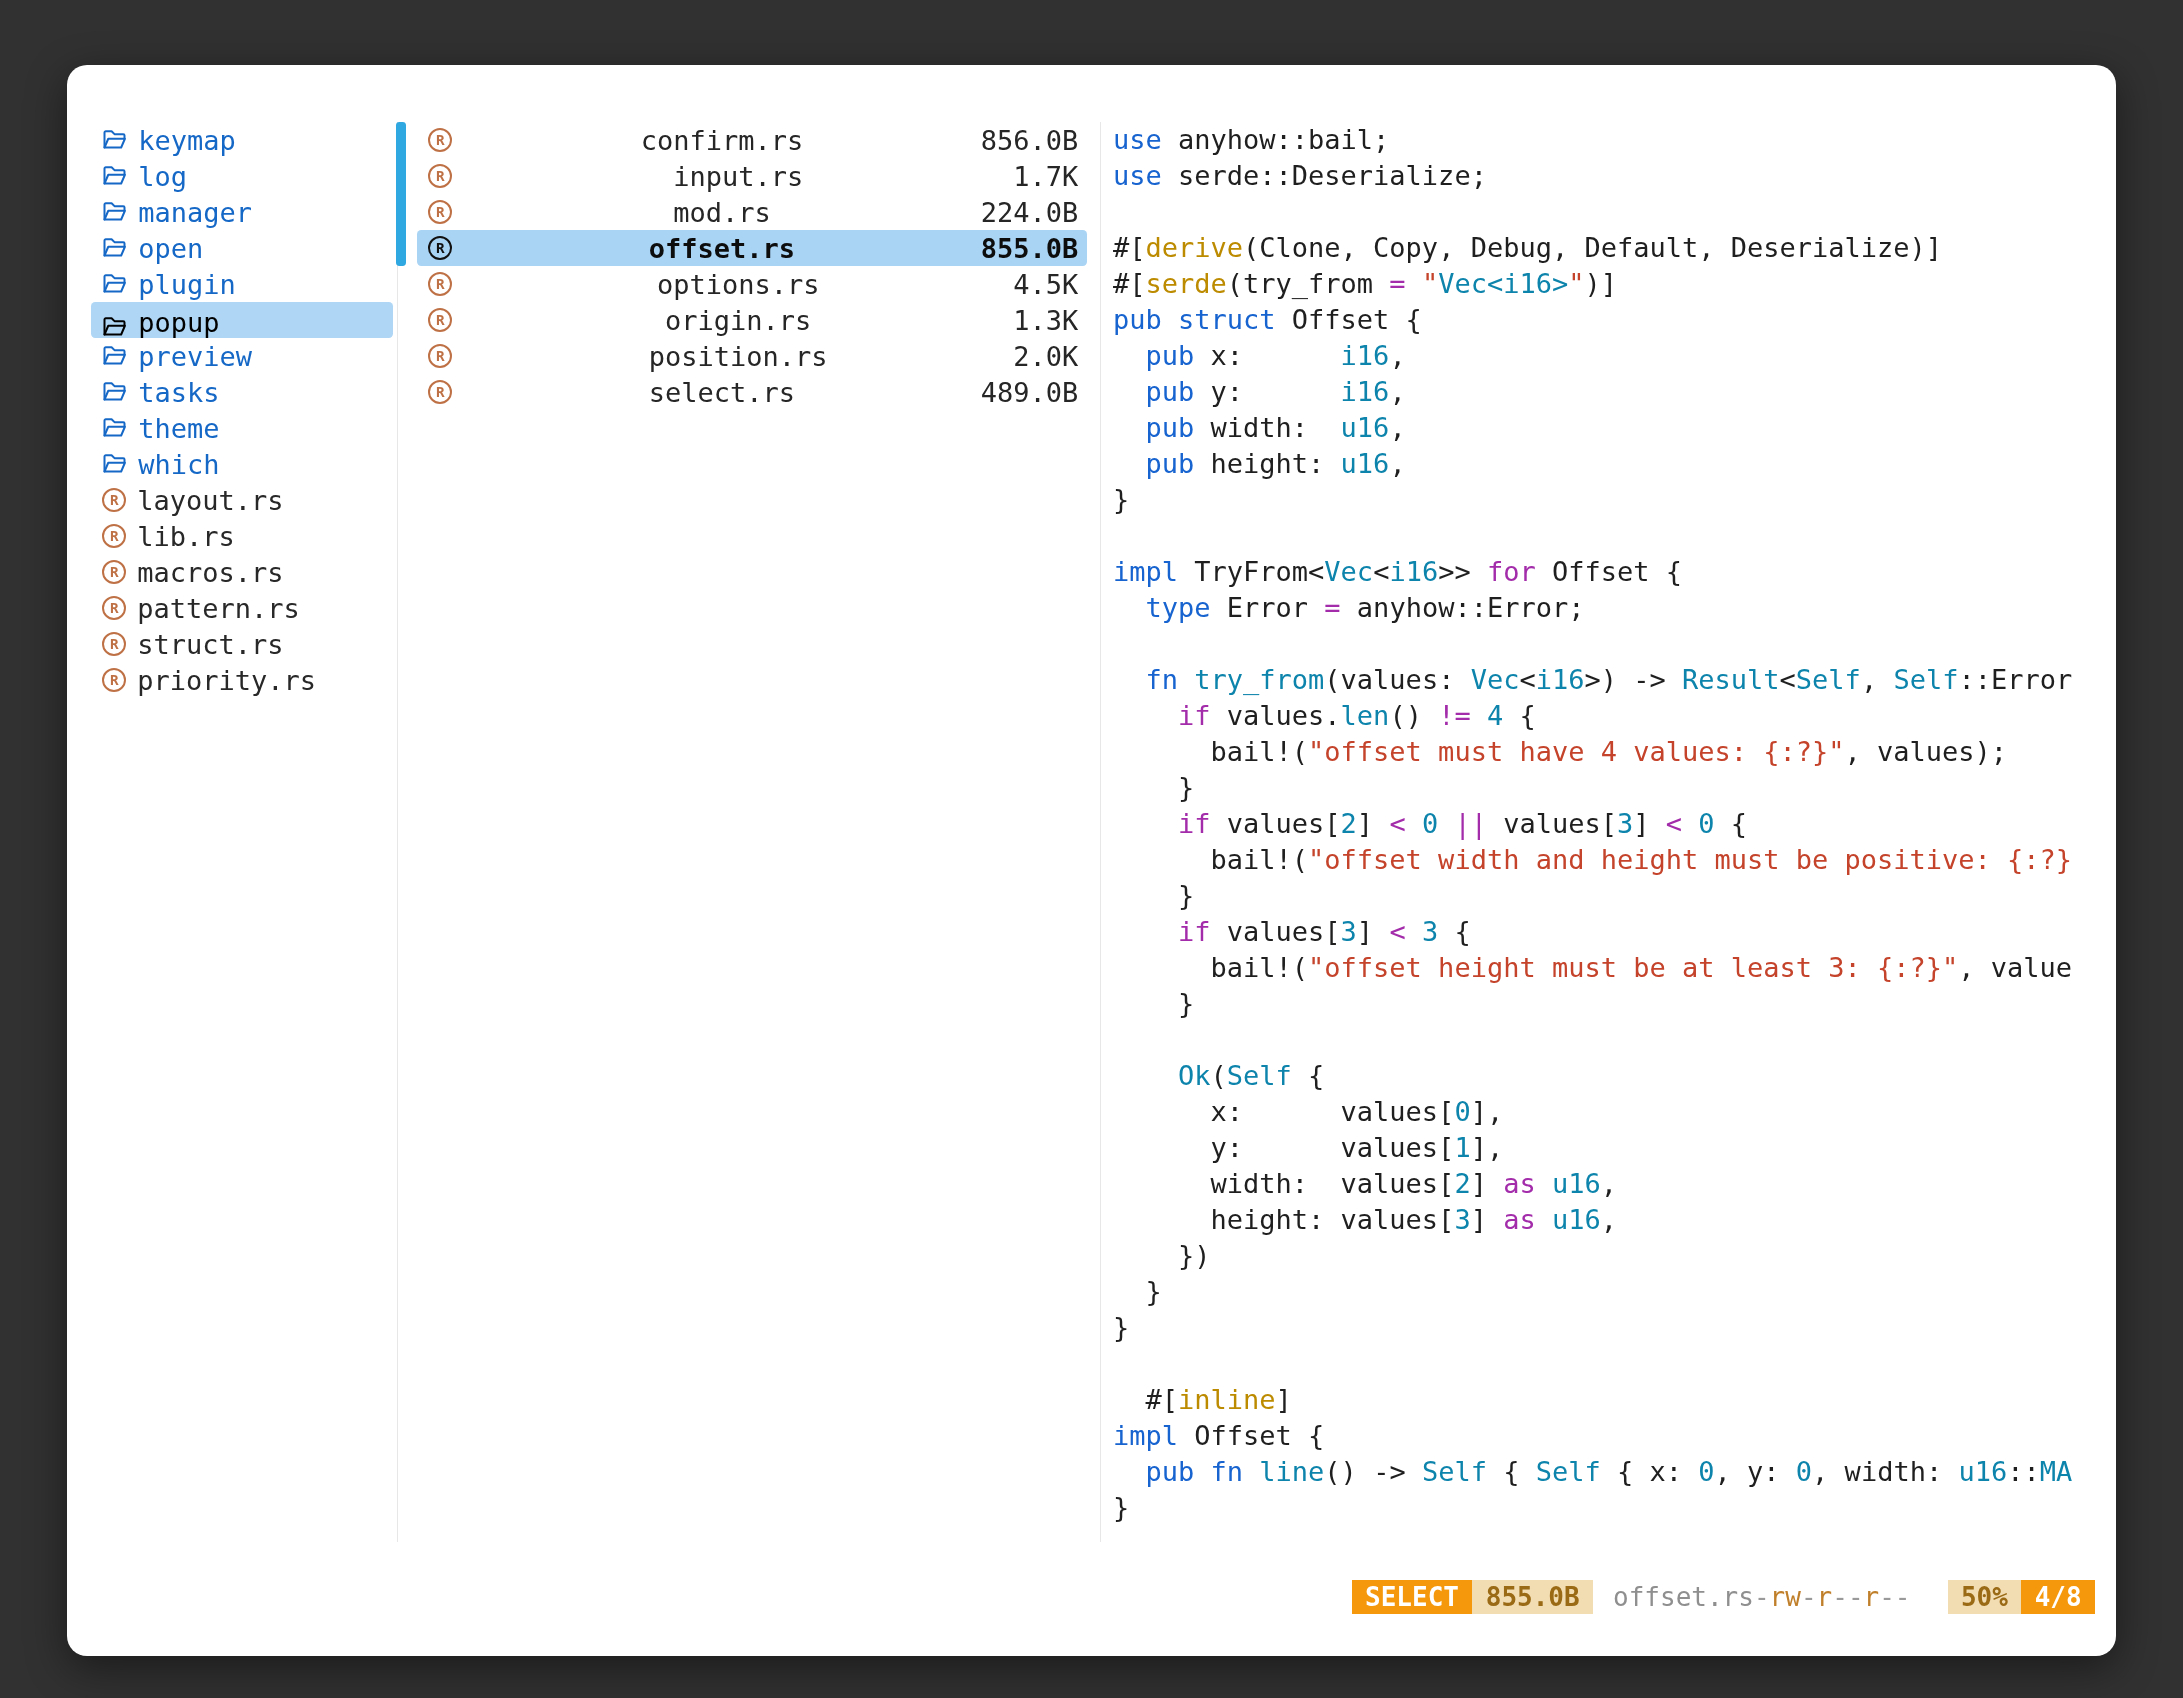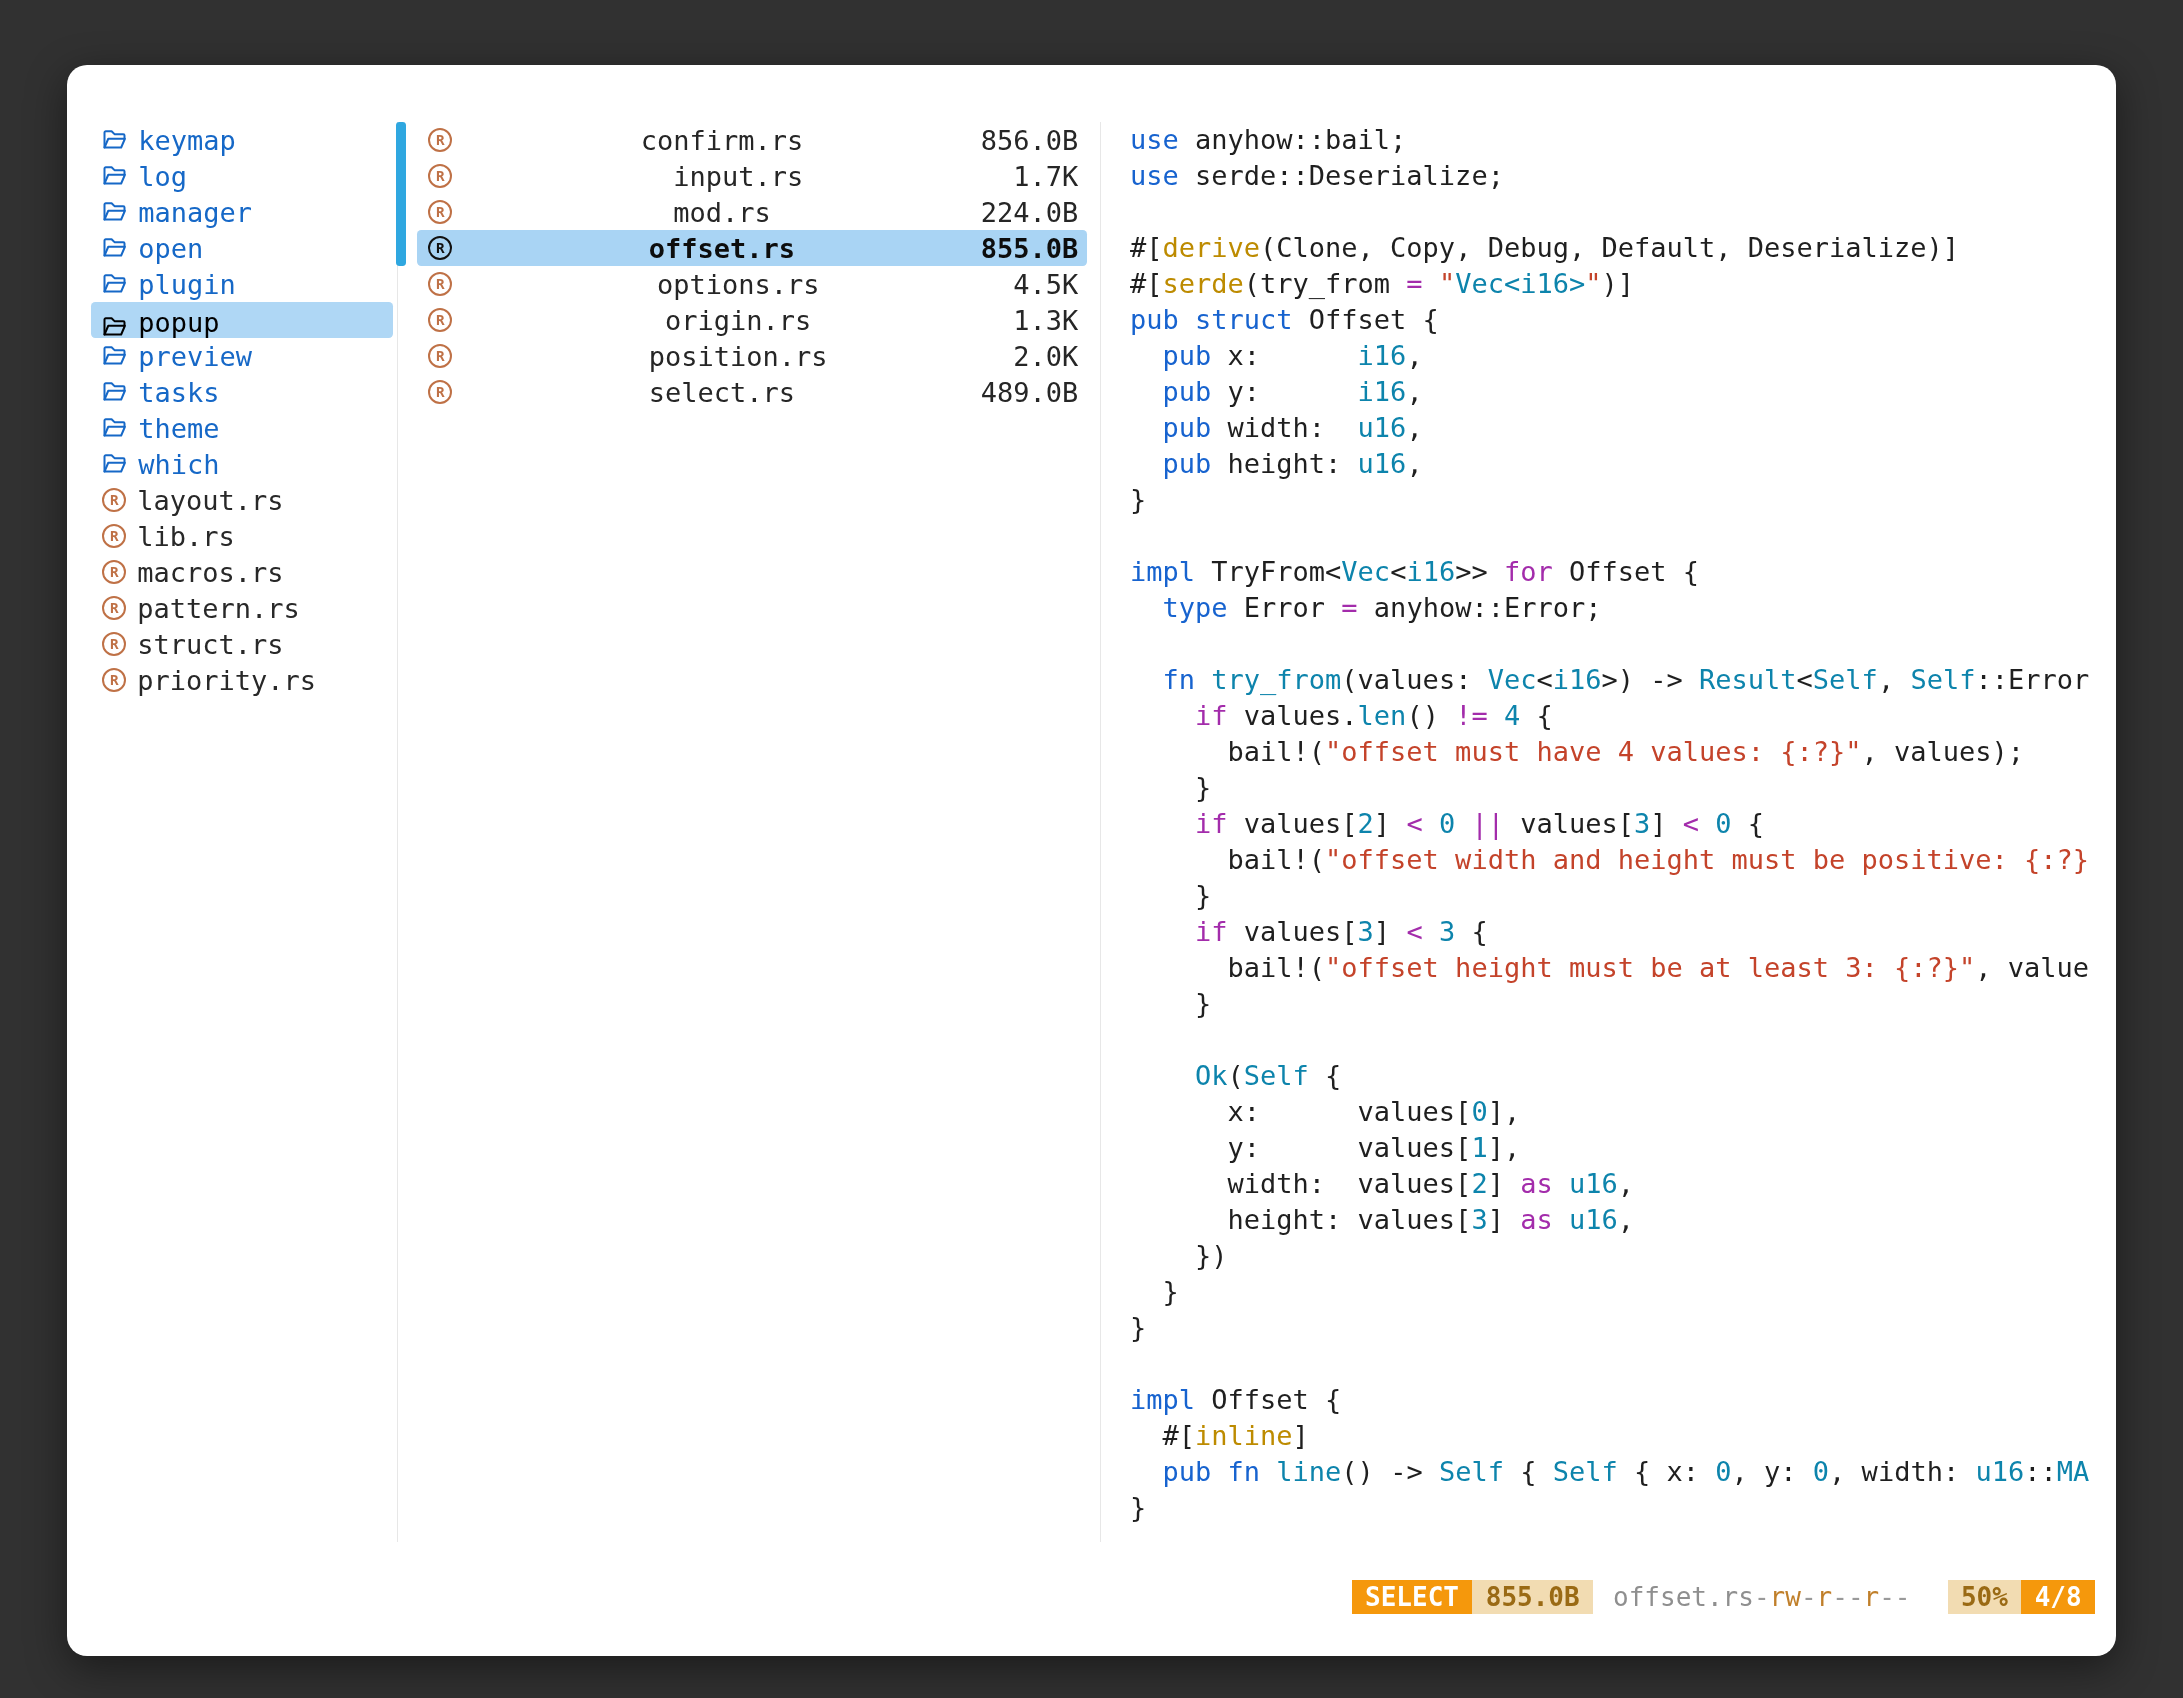--- a/index.html
+++ b/index.html
@@ -76,21 +76,21 @@
     font-size: 14.3px; font-weight: bold;
     line-height: 1;
   }
   .folder svg { display: block; }
   
   .preview {
     position: absolute;
     left: 1035px; right: 11.7px; top: 0; height: 100%;
     overflow: hidden;
   }
-  .code-lines { padding-left: 28px; }
+  .code-lines { padding-left: 11px; }
   .code-line {
     height: 36px; line-height: 36px;
     white-space: pre;
     font-size: 27px;
     overflow: hidden;
   }
   .tok-d { color: #1f1f1f; }
   .tok-k { color: #1763cf; }
   .tok-c { color: #a32cab; }
   .tok-t { color: #0d84ac; }
@@ -334,22 +334,22 @@
           <div class="code-line"></div>
           <div class="code-line"><span class="tok-d">    </span><span class="tok-t">Ok</span><span class="tok-d">(</span><span class="tok-t">Self</span><span class="tok-d"> {</span></div>
           <div class="code-line"><span class="tok-d">      x:      values[</span><span class="tok-t">0</span><span class="tok-d">],</span></div>
           <div class="code-line"><span class="tok-d">      y:      values[</span><span class="tok-t">1</span><span class="tok-d">],</span></div>
           <div class="code-line"><span class="tok-d">      width:  values[</span><span class="tok-t">2</span><span class="tok-d">] </span><span class="tok-c">as</span><span class="tok-d"> </span><span class="tok-t">u16</span><span class="tok-d">,</span></div>
           <div class="code-line"><span class="tok-d">      height: values[</span><span class="tok-t">3</span><span class="tok-d">] </span><span class="tok-c">as</span><span class="tok-d"> </span><span class="tok-t">u16</span><span class="tok-d">,</span></div>
           <div class="code-line"><span class="tok-d">    })</span></div>
           <div class="code-line"><span class="tok-d">  }</span></div>
           <div class="code-line"><span class="tok-d">}</span></div>
           <div class="code-line"></div>
+          <div class="code-line"><span class="tok-d">  #[</span><span class="tok-a">inline</span><span class="tok-d">]</span></div>
           <div class="code-line"><span class="tok-k">impl</span><span class="tok-d"> Offset {</span></div>
-          <div class="code-line"><span class="tok-d">  #[</span><span class="tok-a">inline</span><span class="tok-d">]</span></div>
           <div class="code-line"><span class="tok-d">  </span><span class="tok-k">pub fn</span><span class="tok-d"> </span><span class="tok-t">line</span><span class="tok-d">() -&gt; </span><span class="tok-t">Self</span><span class="tok-d"> { </span><span class="tok-t">Self</span><span class="tok-d"> { x: </span><span class="tok-t">0</span><span class="tok-d">, y: </span><span class="tok-t">0</span><span class="tok-d">, width: </span><span class="tok-t">u16</span><span class="tok-d">::</span><span class="tok-t">MA</span></div>
           <div class="code-line"><span class="tok-d">}</span></div>
         </div>
     </div>
 
   </div>
 
   <div class="statusbar">
     <div class="sb-left">
       <span class="badge badge-orange">SELECT</span>

